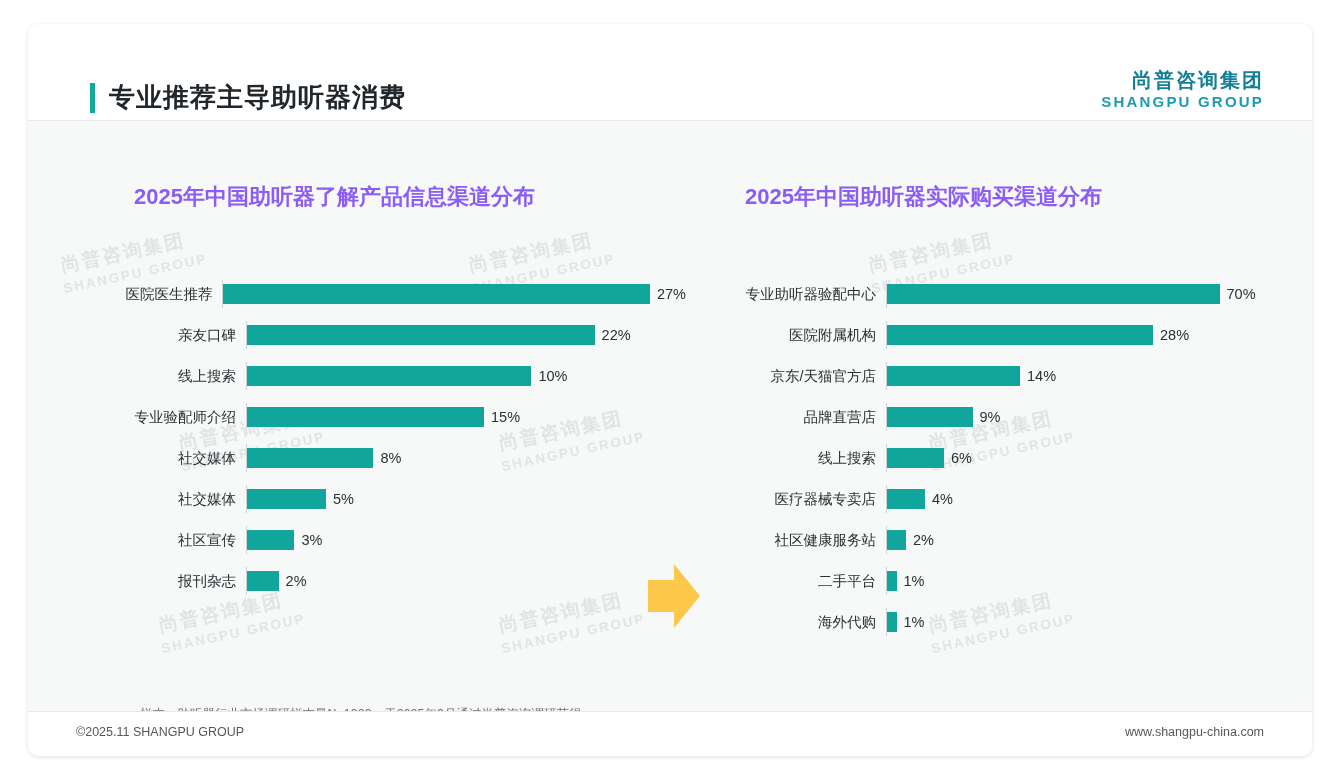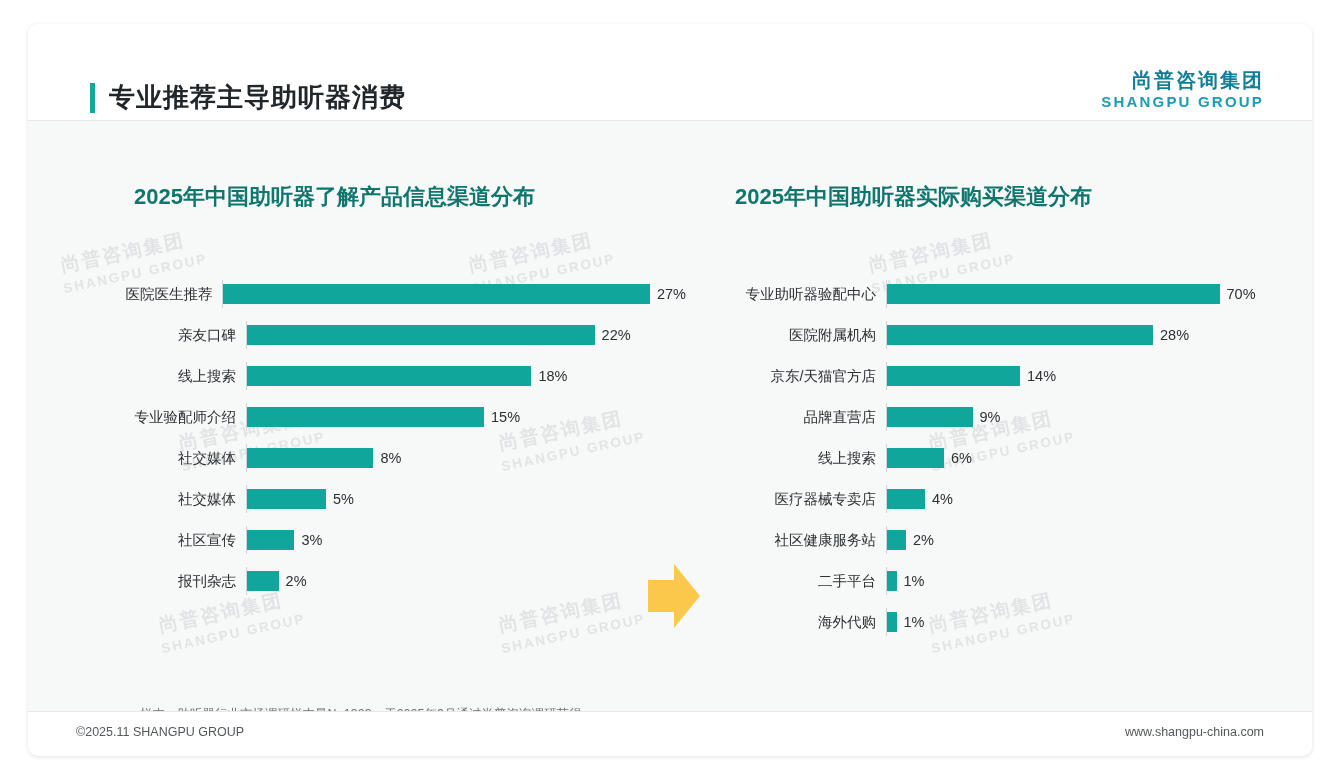--- a/index.html
+++ b/index.html
@@ -83,24 +83,24 @@
     top: 0;
     height: 100%;
   }
   .panel-left { left: 48px; width: 610px; }
   .panel-right { left: 678px; width: 580px; }
   .chart-title {
     position: absolute;
     top: 62px;
     font-size: 22px;
     font-weight: bold;
-    color: #0f766e;
+    color: #8b5cf6;
   }
   .panel-left .chart-title { left: 58px; }
-  .panel-right .chart-title { left: 29px; }
+  .panel-right .chart-title { left: 39px; }
 
   .chart {
     position: absolute;
     top: 160px;
     width: 100%;
   }
   .row {
     display: flex;
     align-items: center;
     height: 28px;
@@ -232,21 +232,21 @@
             <div class="cat-label">亲友口碑</div>
             <div class="bar-area">
               <div class="bar" style="width: 347.6px; background: rgb(17, 166, 156);"></div>
               <div class="bar-value">22%</div>
             </div>
           </div>
           <div class="row">
             <div class="cat-label">线上搜索</div>
             <div class="bar-area">
               <div class="bar" style="width: 284.4px; background: rgb(17, 166, 156);"></div>
-              <div class="bar-value">18%</div>
+              <div class="bar-value">10%</div>
             </div>
           </div>
           <div class="row">
             <div class="cat-label">专业验配师介绍</div>
             <div class="bar-area">
               <div class="bar" style="width: 237px; background: rgb(17, 166, 156);"></div>
               <div class="bar-value">15%</div>
             </div>
           </div>
           <div class="row">

